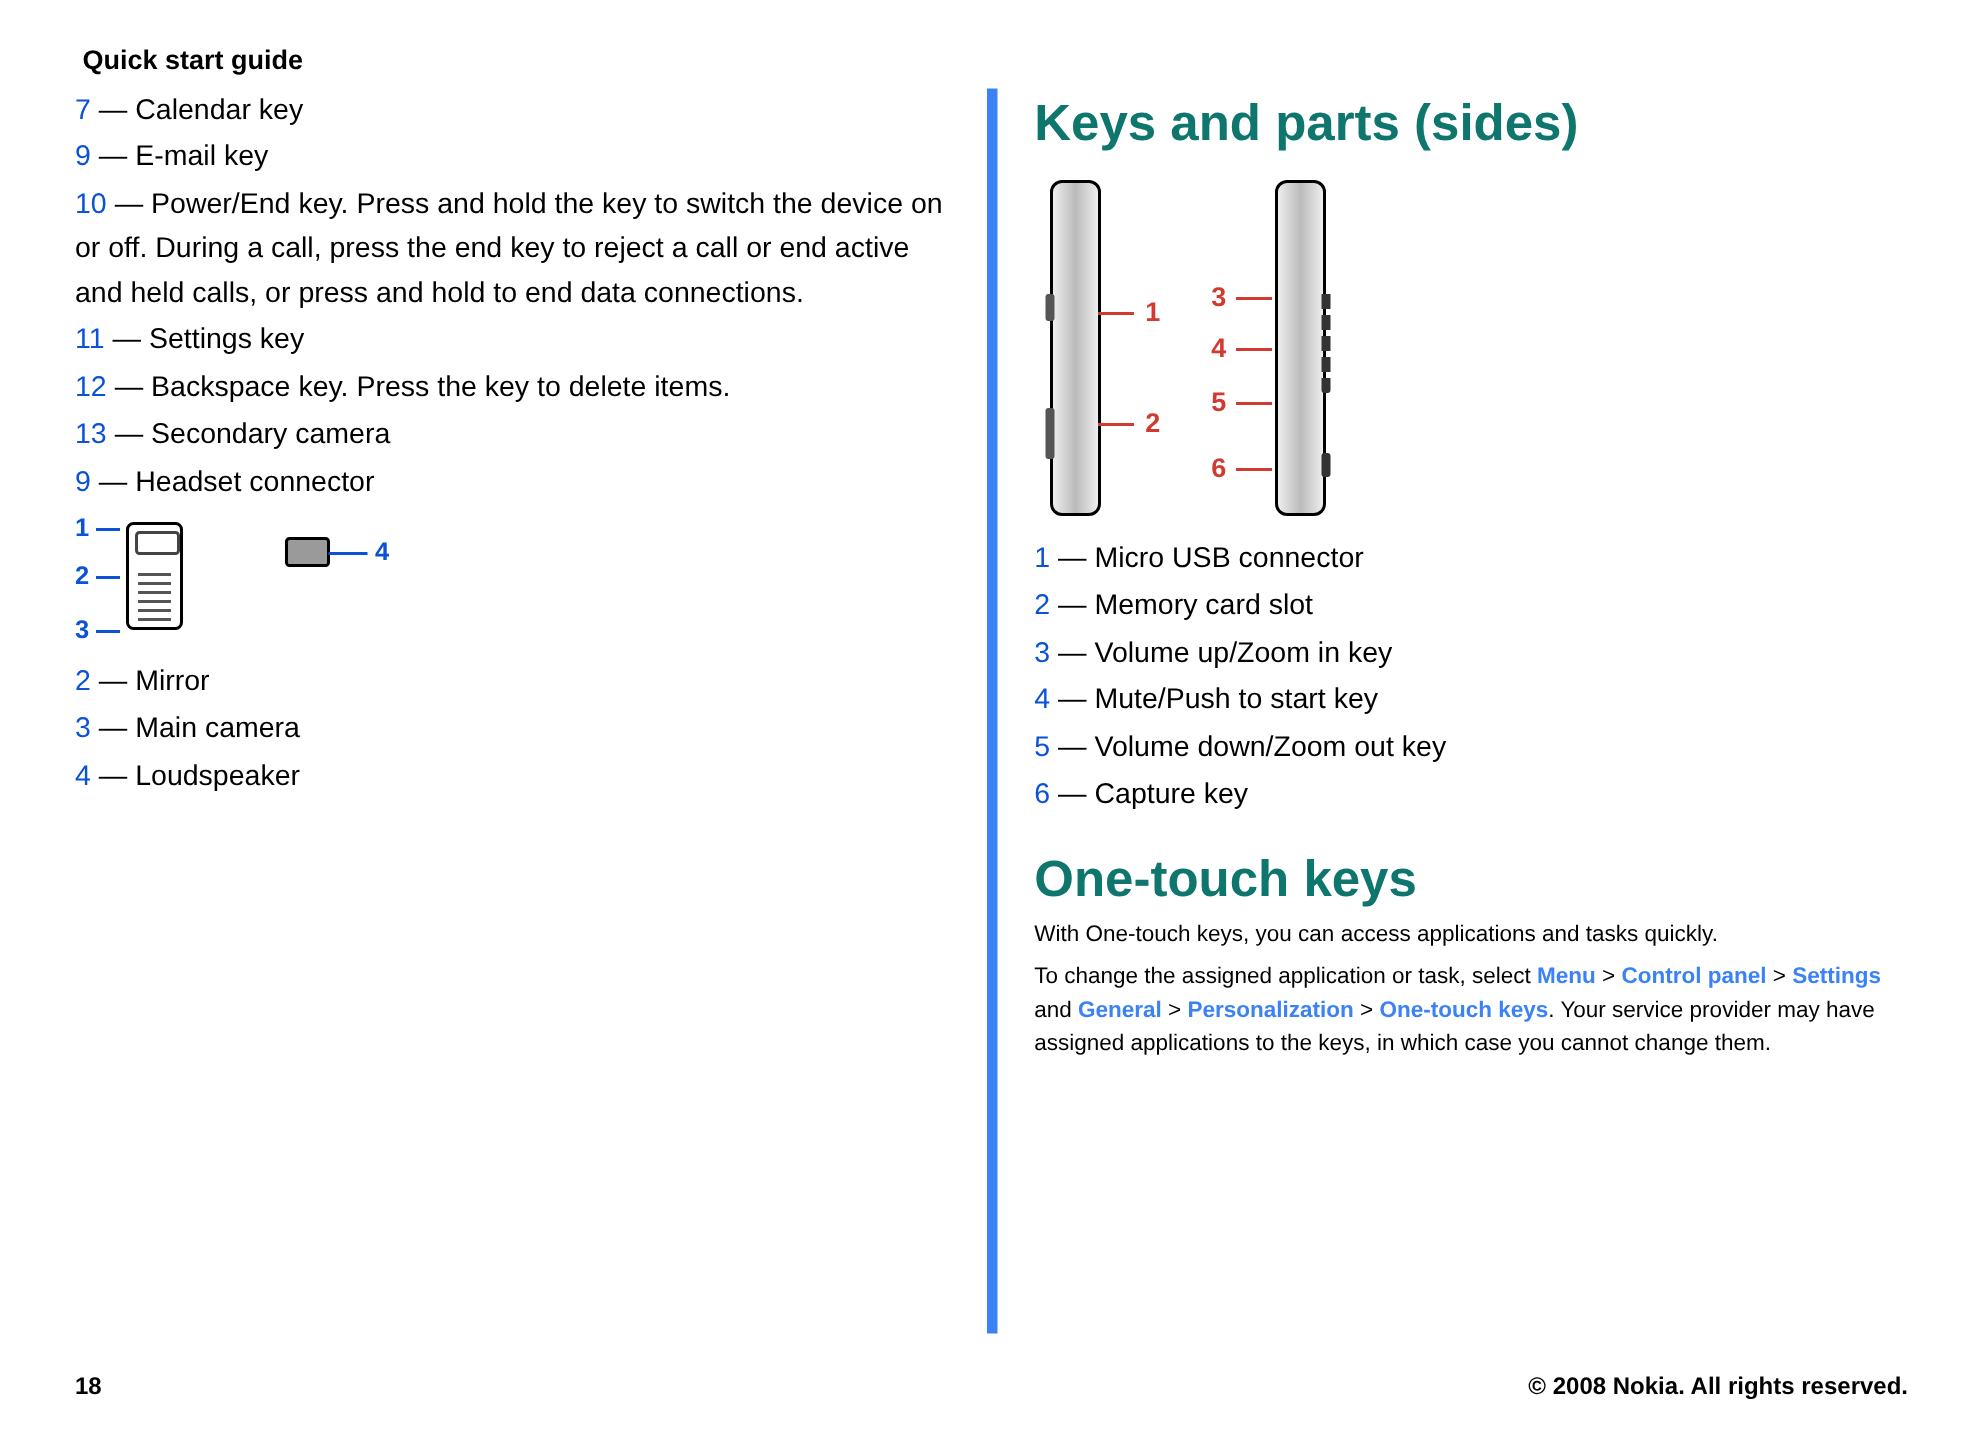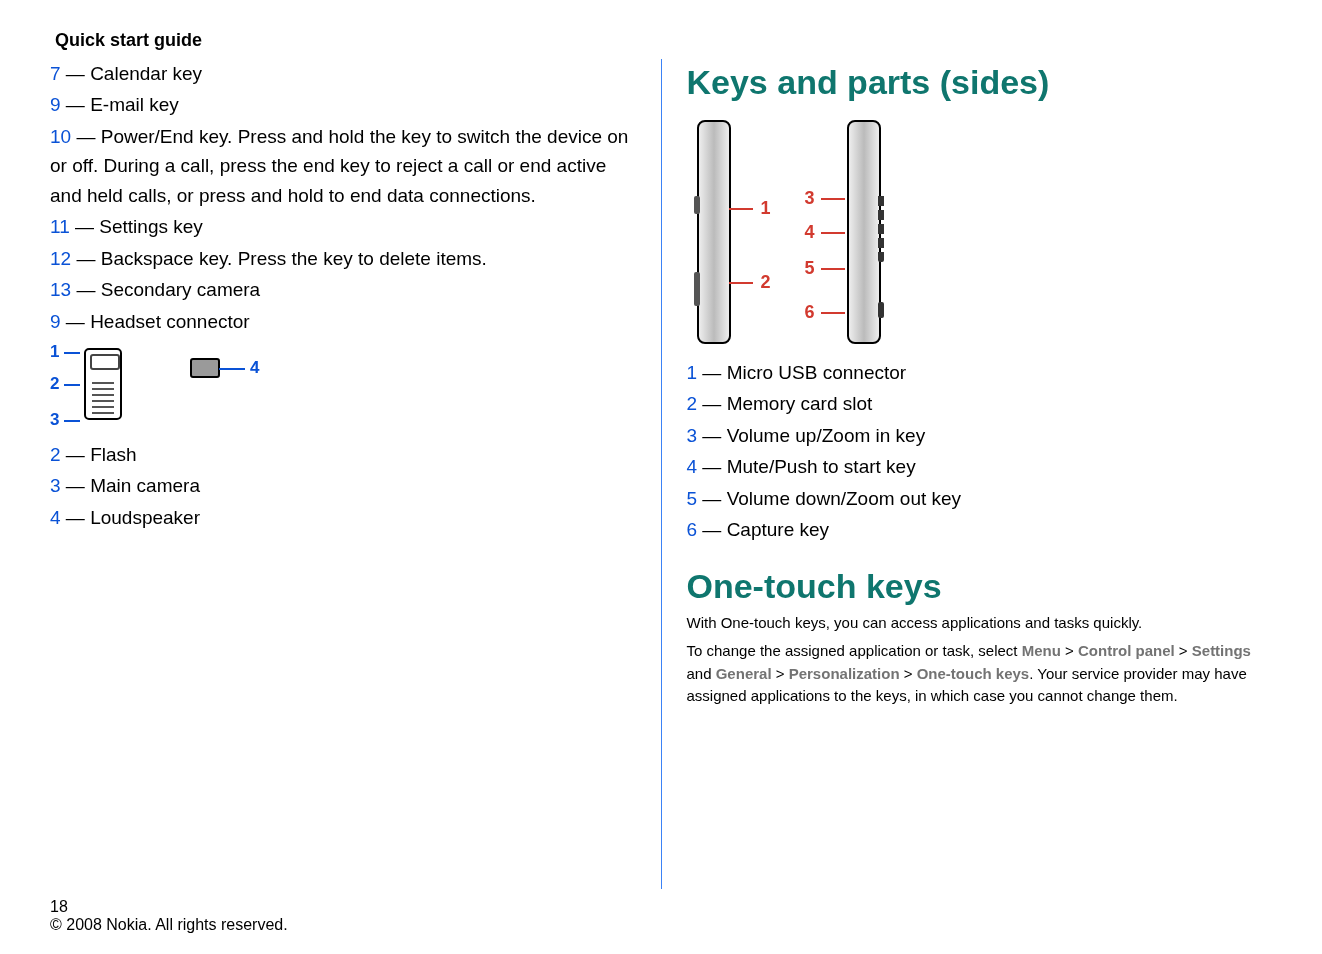--- a/index.html
+++ b/index.html
@@ -19,49 +19,48 @@
     margin-left:5px;
   }
   .columns {
     display:flex;
     height:830px;
   }
   .col {
     flex:1;
     padding:0 20px;
   }
-  .col-left { border-right:1px solid #3b82f6; padding-left:0px; padding-right:25px; }
+  .col-left { border-right:7px solid #3b82f6; padding-left:0px; padding-right:25px; }
   .col-right { padding-left:25px; padding-right:0px; }
   .entry {
     font-size:19px;
     line-height:1.55;
     margin-bottom:2px;
   }
   .num { color:#0a52d6; }
   .h2 {
     font-size:34px;
     font-weight:bold;
     color:#0f766e;
     margin-bottom:6px;
     margin-top:4px;
   }
   .para {
     font-size:15px;
     line-height:1.5;
     margin-bottom:6px;
   }
-  .link { color:#737373; font-weight:bold; }
+  .link { color:#3b82f6; font-weight:bold; }
   .footer {
     position:absolute;
     left:50px; right:50px; bottom:20px;
     display:flex;
     justify-content:space-between;
     font-size:16px;
-    font-weight:normal;
-    flex-direction:column;
+    font-weight:bold;
   }
   
   .fig1 {
     width:220px; height:90px;
     position:relative;
     margin:4px 0 10px 0;
   }
   .fig1 .body1 { position:absolute; left:34px; top:8px; width:38px; height:72px; border:2px solid #000; border-radius:5px; }
   .fig1 .body1::before { content:""; position:absolute; left:4px; top:4px; width:26px; height:12px; border:2px solid #444; border-radius:3px; }
   .fig1 .body1::after  { content:""; position:absolute; left:6px; top:28px; width:22px; height:36px; background:repeating-linear-gradient(0deg,#555 0 2px,transparent 2px 6px); }
@@ -111,21 +110,21 @@
 
     <div class="fig1">
       <div class="body1"></div>
       <div class="spk"></div>
       <span class="l l1">1</span>
       <span class="l l2">2</span>
       <span class="l l3">3</span>
       <span class="l l4">4</span>
     </div>
 
-    <div class="entry"><span class="num">2</span> — <span>Flash</span></div>
+    <div class="entry"><span class="num">2</span> — <span>Mirror</span></div>
     <div class="entry"><span class="num">3</span> — <span>Main camera</span></div>
     <div class="entry"><span class="num">4</span> — <span>Loudspeaker</span></div>
   </div>
 
   <div class="col col-right">
     <div class="h2">Keys and parts (sides)</div>
 
     <div class="fig2">
       <div class="phone phoneA"></div>
       <div class="phone phoneB"></div>

